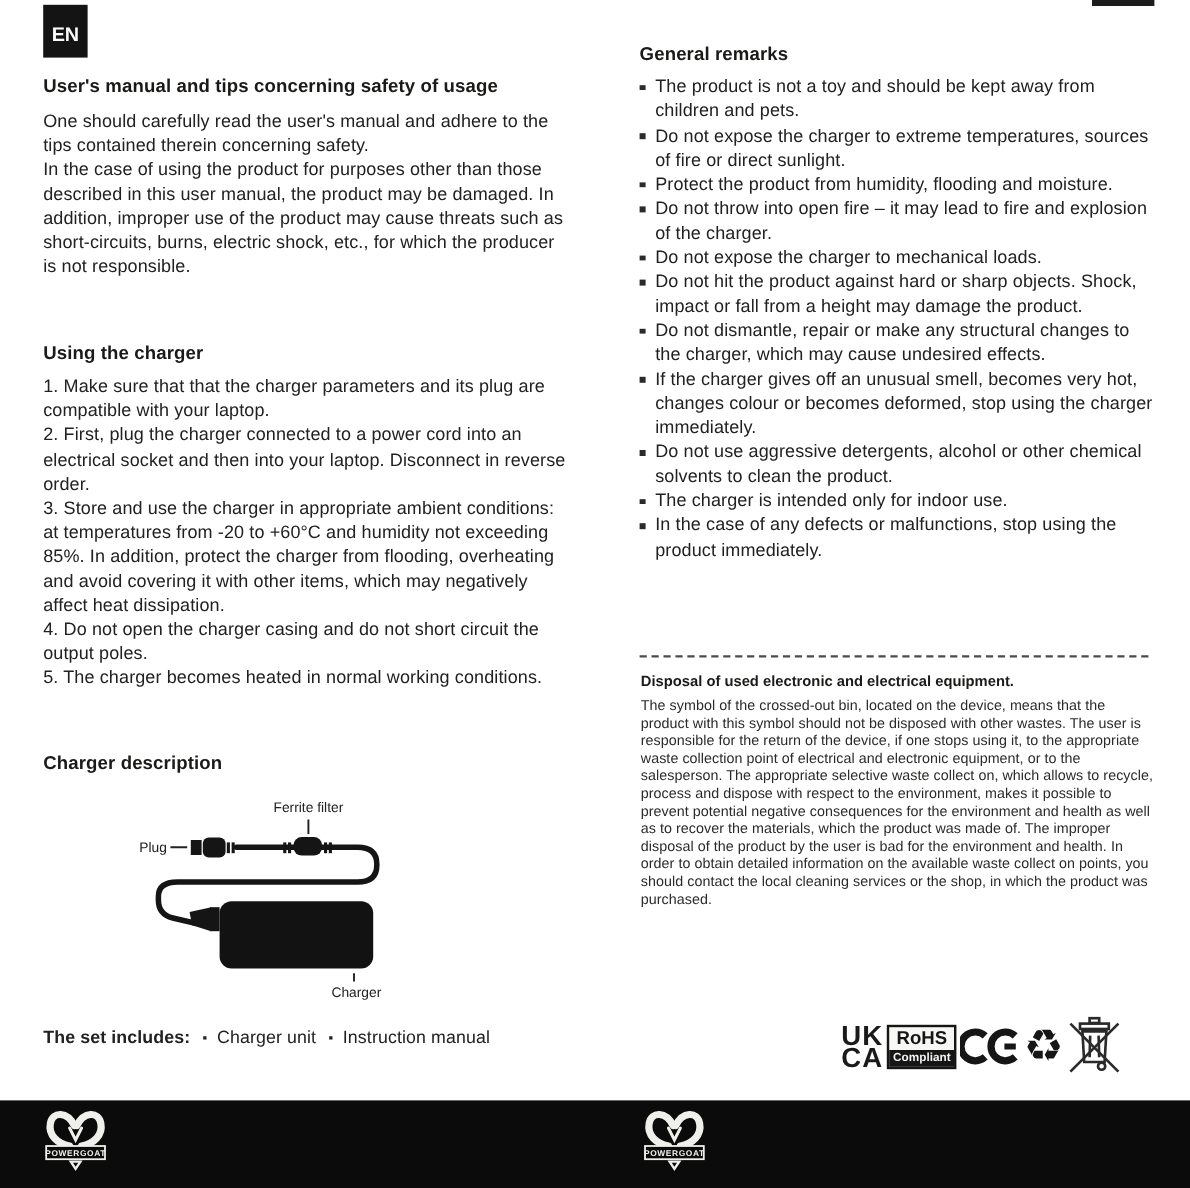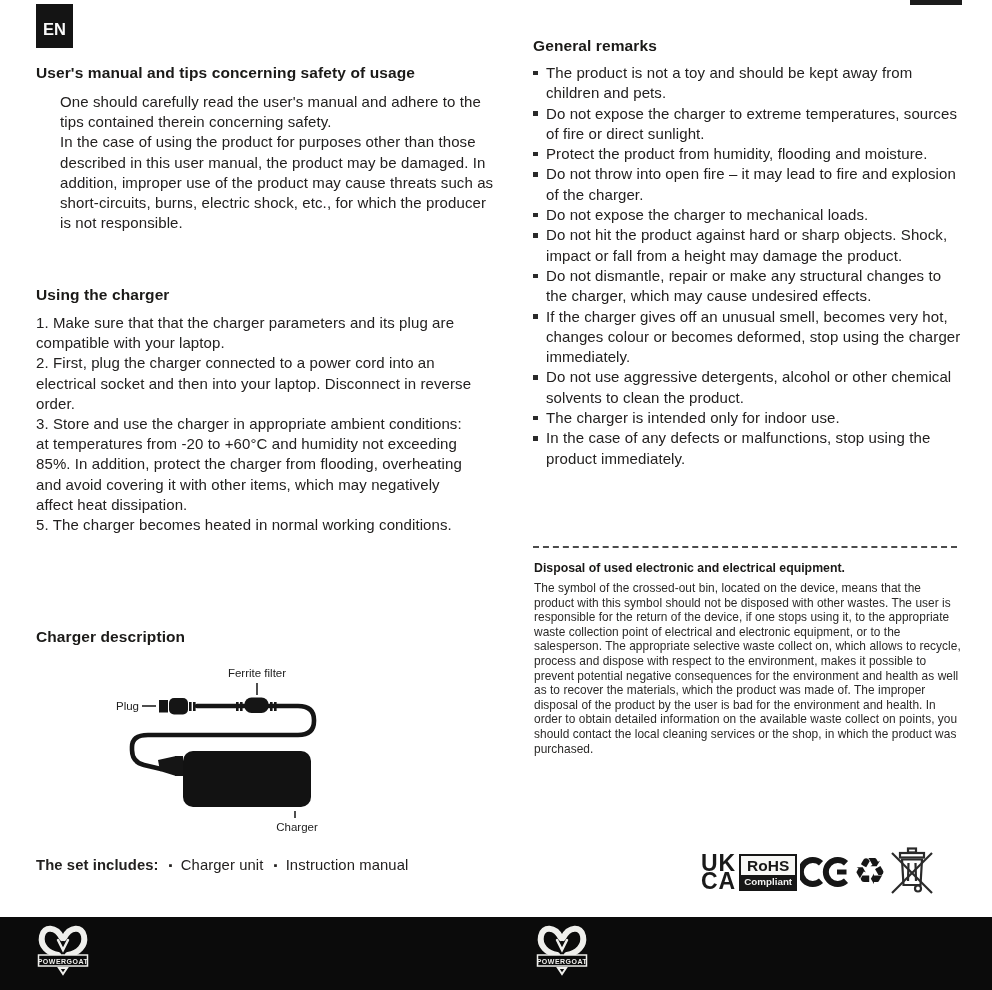--- a/index.html
+++ b/index.html
@@ -18,21 +18,21 @@
     display:flex; align-items:center; justify-content:center; padding-top:6px;
   }
   .scan-smudge { left:910px; top:0; width:52px; height:5px; background:#1c1c1c; }
 
   h2.sec-title { font-size:15.5px; font-weight:bold; color:#1b1a18; letter-spacing:0.1px; }
   .body-text { font-size:15px; line-height:20.2px; letter-spacing:0.1px; color:#232120; }
   .body-text p { margin:0; }
 
   
   .manual-title { left:36px; top:64px; width:445px; }
-  .manual-body  { left:36px; top:92px; width:440px;margin-left:24px; }
+  .manual-body  { left:36px; top:92px; width:440px; }
   .using-title  { left:36px; top:286px; width:440px; }
   .using-list   { left:36px; top:313px; width:440px; }
   .desc-title   { left:36px; top:628px; width:440px; }
   .diagram      { left:98px; top:663px; }
 
   .set-line { left:36px; top:857px; width:450px; font-size:14.8px; color:#232120; letter-spacing:0.1px; }
   .set-label { font-weight:bold; }
   .set-item { margin-left:6px; }
   .set-item::before { content:"▪"; font-size:11px; margin-right:8px; position:relative; top:-1px; }
 
@@ -80,20 +80,21 @@
     <p>One should carefully read the user's manual and adhere to the tips contained therein concerning safety.</p>
     <p>In the case of using the product for purposes other than those described in this user manual, the product may be damaged. In addition, improper use of the product may cause threats such as short-circuits, burns, electric shock, etc., for which the producer is not responsible.</p>
   </div>
 
   <h2 class="abs sec-title using-title">Using the charger</h2>
 
   <div class="abs body-text using-list">
     <p>1. Make sure that that the charger parameters and its plug are compatible with your laptop.</p>
     <p>2. First, plug the charger connected to a power cord into an electrical socket and then into your laptop. Disconnect in reverse order.</p>
     <p>3. Store and use the charger in appropriate ambient conditions: at temperatures from -20 to +60°C and humidity not exceeding 85%. In addition, protect the charger from flooding, overheating and avoid covering it with other items, which may negatively affect heat dissipation.</p>
+    <p>4. Do not open the charger casing and do not short circuit the output poles.</p>
     <p>5. The charger becomes heated in normal working conditions.</p>
   </div>
 
   <h2 class="abs sec-title desc-title">Charger description</h2>
 
   <svg class="abs diagram" width="250" height="180" viewBox="0 0 250 180">
     <g fill="none" stroke="#151515">
 
       <path d="M99,43 H200 Q216,43 216,57 V58 Q216,72 200,72 H50 Q34,72 34,84 V87 Q34,99 46,102 L63,106" stroke-width="4.6" stroke-linecap="round"></path>
     </g>

